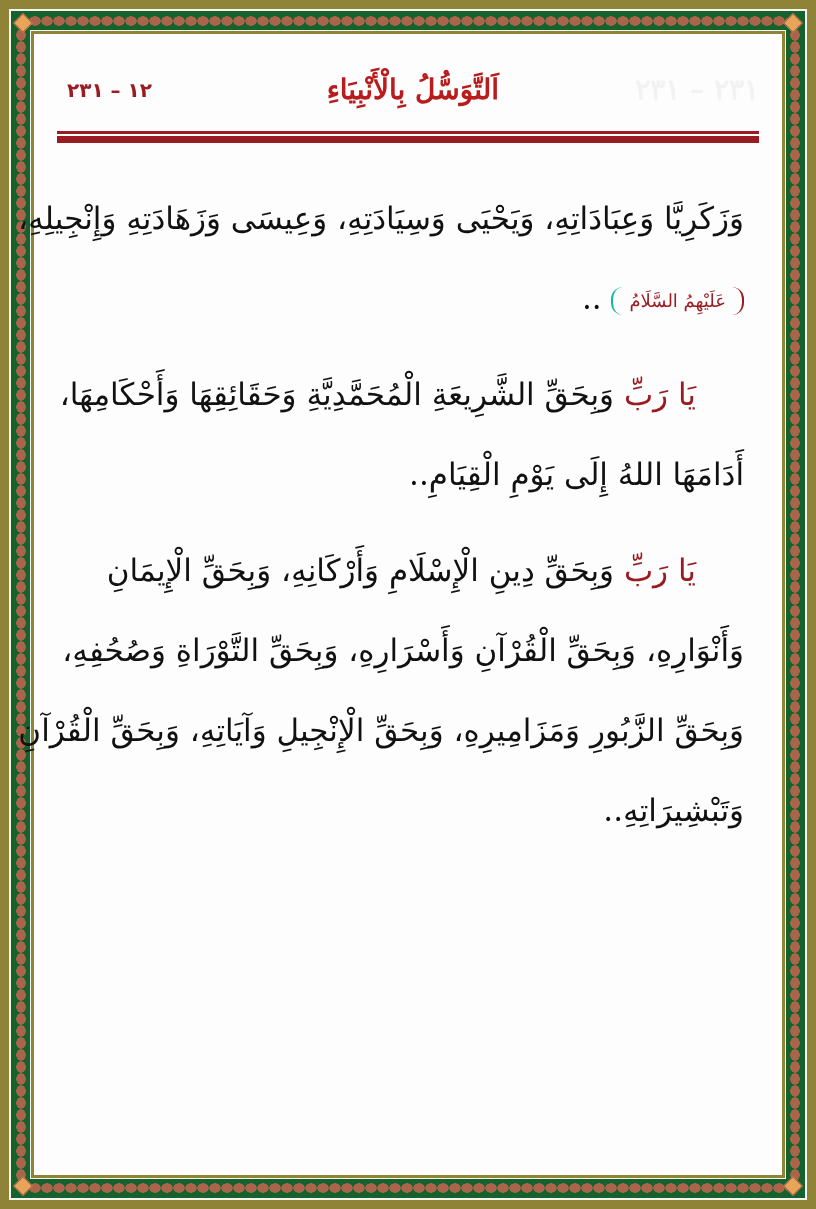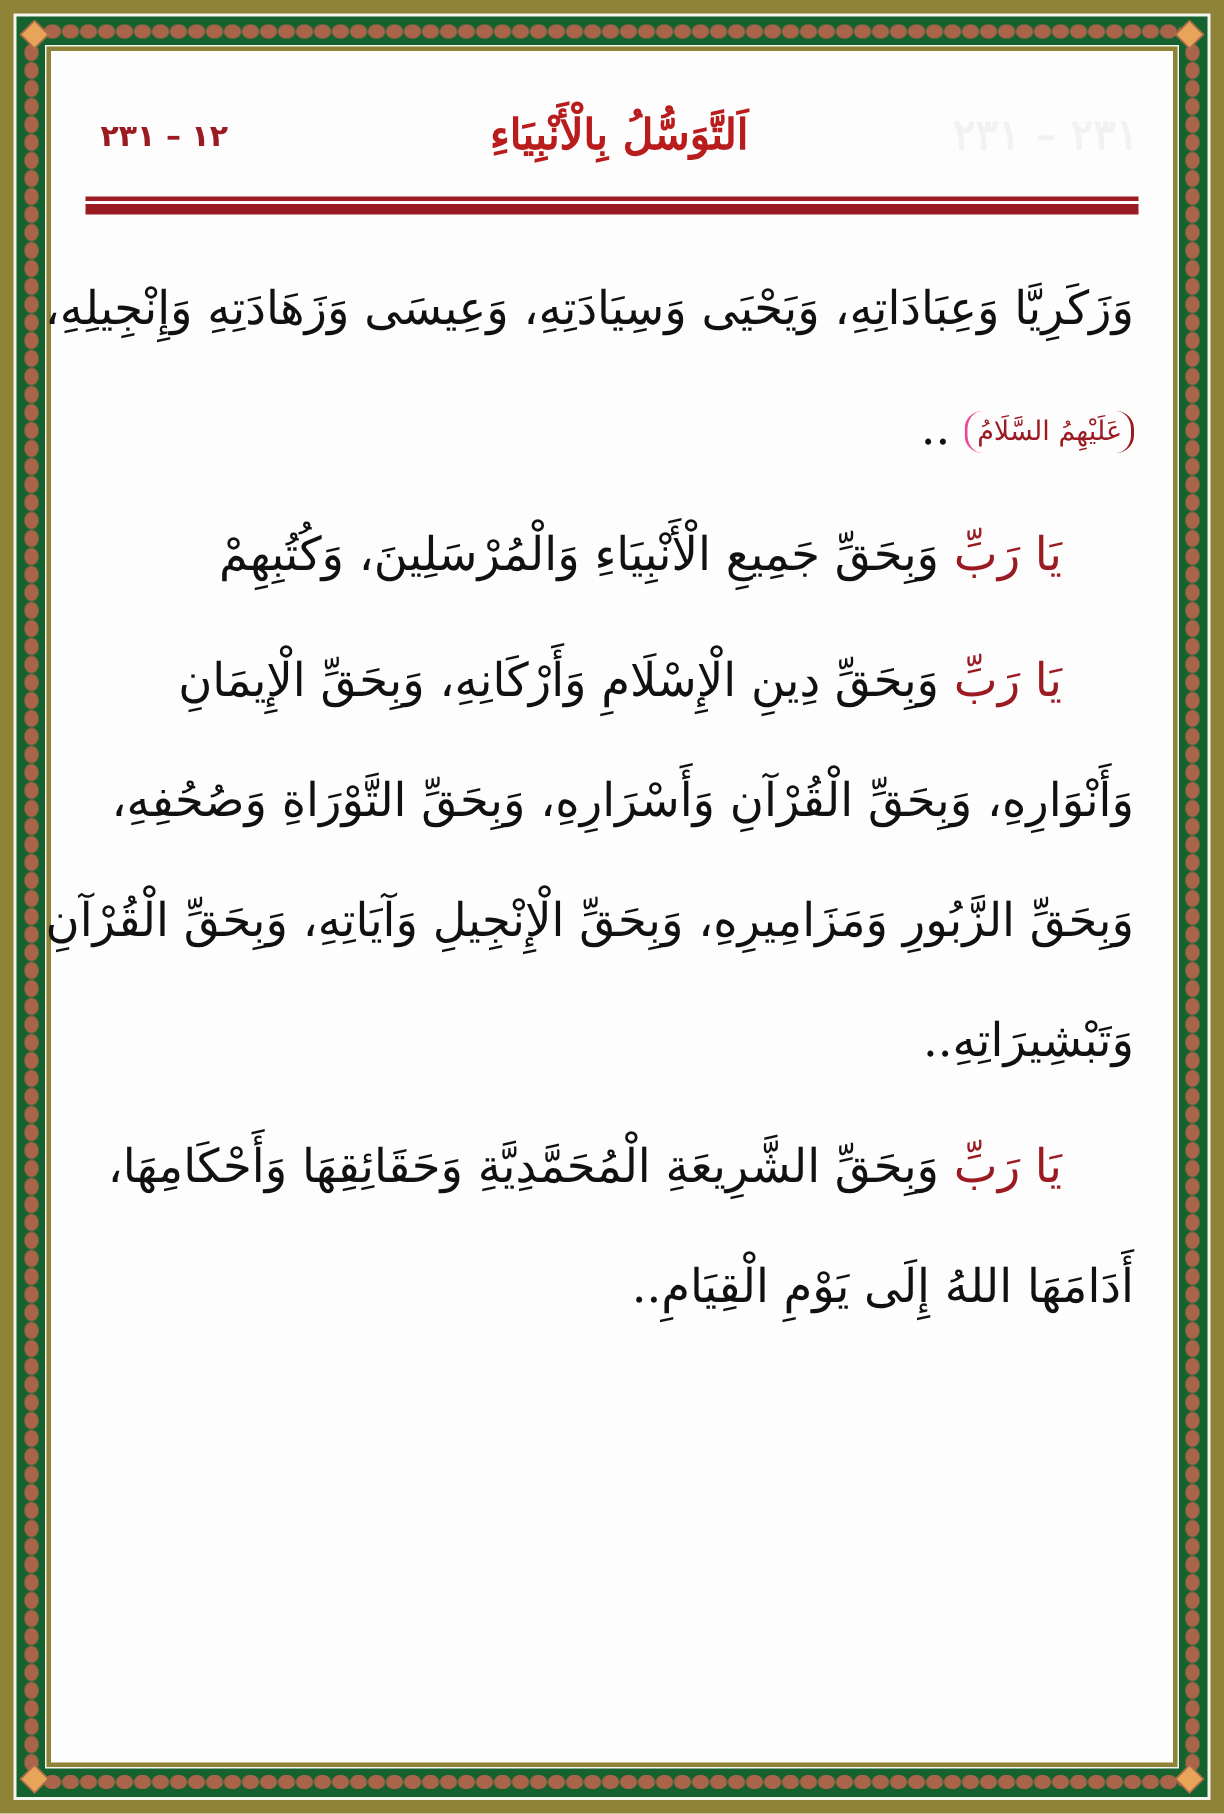--- a/index.html
+++ b/index.html
@@ -98,35 +98,35 @@
     }
 
     .body-text {
       position: absolute; left: 56px; right: 56px; top: 170px;
       direction: rtl; text-align: justify;
       font-family: "DejaVu Serif", serif;
       font-size: 31px; color: #111;
     }
     .para {
       position: relative;
-      margin: 4px;
+      margin: 16px;
     }
     .line {
       display: block; height: 80px; line-height: 64px;
       white-space: nowrap; overflow: visible;
     }
     .indent { padding-right: 48px; }
     .red { color: #9b1b22; }
     .honorific {
       display: inline-block;
       color: #9b1b22;
       font-size: 18px;
-      border-left: 2px solid #ec4899; border-right: 2px solid #9b1b22;
+      border-left: 2px solid #14b8a6; border-right: 2px solid #9b1b22;
       border-radius: 12px;
-      padding: 0 6px; line-height: 28px;
+      padding: 0 16px; line-height: 28px;
       vertical-align: middle;
     }
     .honorific-long { font-size: 16px; }
   </style>
 </head>
 <body>
 
 <div class="frame">
   <div class="frame-white1"></div>
   <div class="frame-green">
@@ -156,27 +156,26 @@
 
   <div class="para">
     <span class="line">وَزَكَرِيَّا وَعِبَادَاتِهِ، وَيَحْيَى وَسِيَادَتِهِ، وَعِيسَى وَزَهَادَتِهِ وَإِنْجِيلِهِ،</span>
     <span class="line">
       <span class="honorific">عَلَيْهِمُ السَّلَامُ</span><span> ..</span>
     </span>
   </div>
 
 
   <div class="para">
-    <span class="line indent"><span class="red">يَا رَبِّ</span><span> وَبِحَقِّ جَمِيعِ الْأَنْبِيَاءِ وَالْمُرْسَلِينَ، وَكُتُبِهِمْ</span></span>
+  </div>
+
+  <div class="para">
+    <span class="line indent"><span class="red">يَا رَبِّ</span><span> وَبِحَقِّ الشَّرِيعَةِ الْمُحَمَّدِيَّةِ وَحَقَائِقِهَا وَأَحْكَامِهَا،</span></span>
+    <span class="line">أَدَامَهَا اللهُ إِلَى يَوْمِ الْقِيَامِ..</span>
   </div>
 
   <div class="para">
     <span class="line indent"><span class="red">يَا رَبِّ</span><span> وَبِحَقِّ دِينِ الْإِسْلَامِ وَأَرْكَانِهِ، وَبِحَقِّ الْإِيمَانِ</span></span>
     <span class="line">وَأَنْوَارِهِ، وَبِحَقِّ الْقُرْآنِ وَأَسْرَارِهِ، وَبِحَقِّ التَّوْرَاةِ وَصُحُفِهِ،</span>
     <span class="line">وَبِحَقِّ الزَّبُورِ وَمَزَامِيرِهِ، وَبِحَقِّ الْإِنْجِيلِ وَآيَاتِهِ، وَبِحَقِّ الْقُرْآنِ</span>
     <span class="line">وَتَبْشِيرَاتِهِ..</span>
   </div>
-
-  <div class="para">
-    <span class="line indent"><span class="red">يَا رَبِّ</span><span> وَبِحَقِّ الشَّرِيعَةِ الْمُحَمَّدِيَّةِ وَحَقَائِقِهَا وَأَحْكَامِهَا،</span></span>
-    <span class="line">أَدَامَهَا اللهُ إِلَى يَوْمِ الْقِيَامِ..</span>
-  </div>
 </div>
 
 </body></html>

